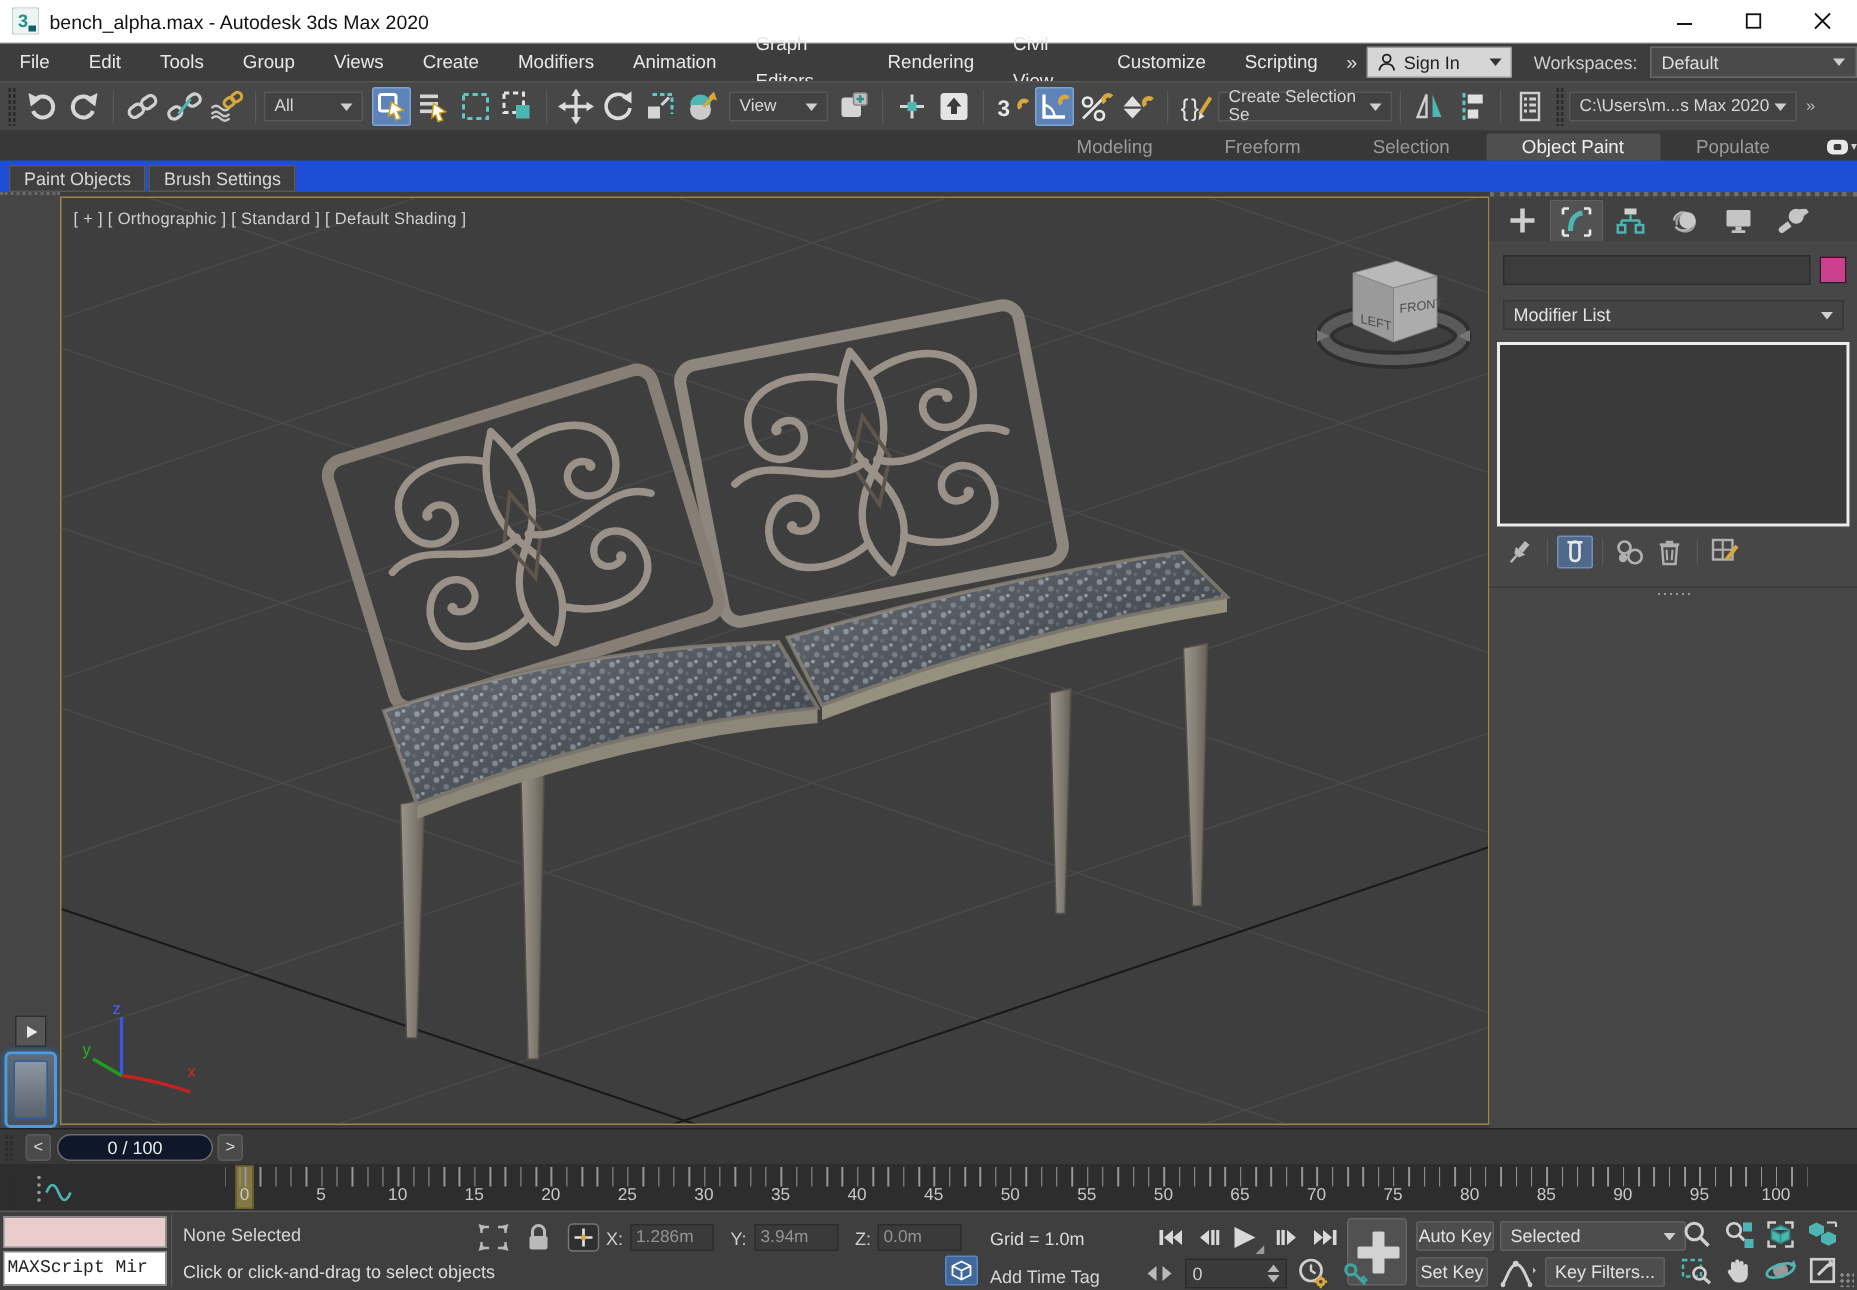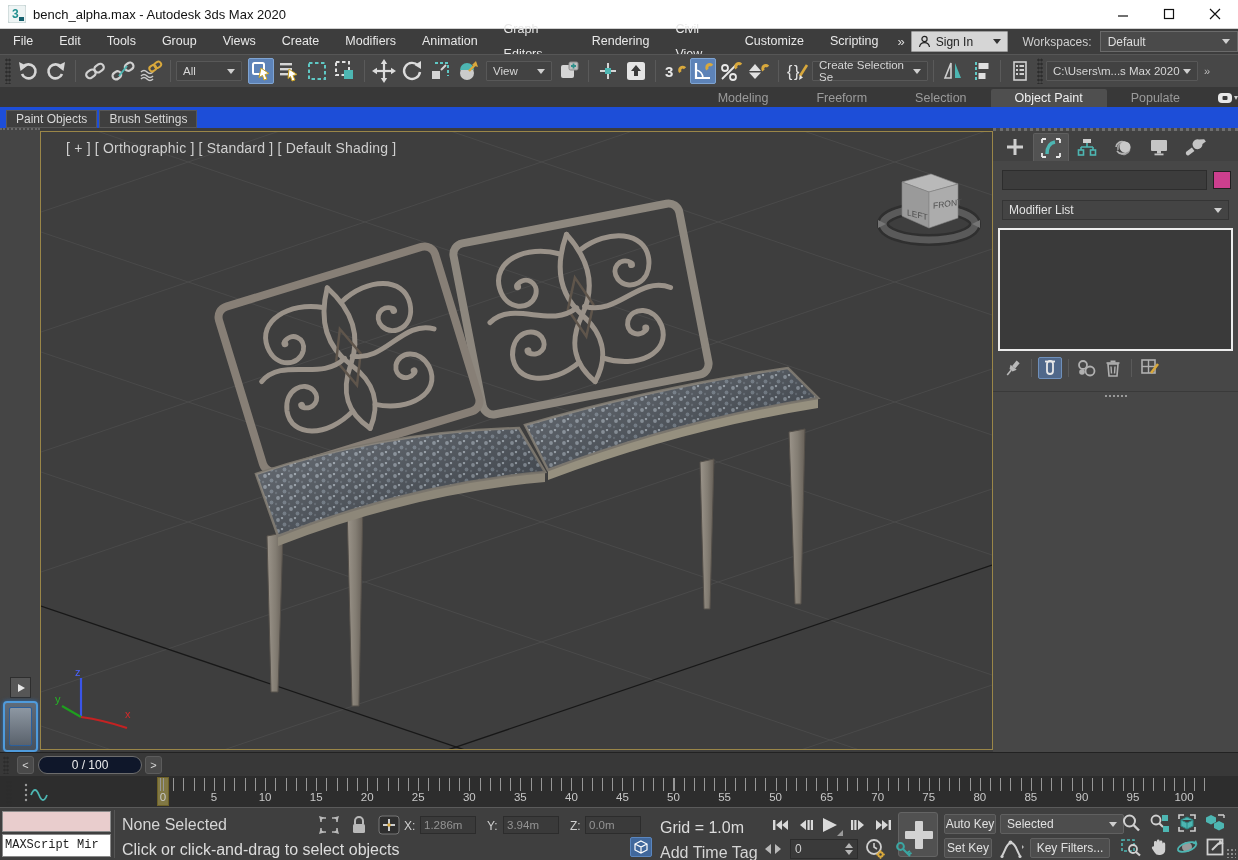--- a/index.html
+++ b/index.html
@@ -42,21 +42,21 @@
 
   
   .workarea { position:absolute; left:0; top:128px; width:1238px; height:624px; }
   .left-strip { position:absolute; left:0; top:0; width:40px; height:624px; background:#454545; border-top:2px dotted #6a6a6a; }
   .expand-btn { position:absolute; left:10px; top:547px; width:21px; height:21px; background:#565656; border:1px solid #2e2e2e; display:flex; align-items:center; justify-content:center; }
   .vp-layout-btn { position:absolute; left:3px; top:571px; width:35px; height:51px; border:2px solid #4f9bdc; border-radius:4px; background:linear-gradient(#5f6b79,#47525e); box-shadow:0 0 4px #2f6db0; }
   .vp-layout-btn .inner { position:absolute; left:4px; top:4px; right:4px; bottom:4px; background:linear-gradient(#8d97a2,#5a626c); border:1px solid #2c5f9b; border-radius:2px; }
 
   .viewport { position:absolute; left:40px; top:3px; width:953px; height:619px; border:1px solid #9a8648; background:#3e3e3e; overflow:hidden; }
   .vp-canvas { position:absolute; left:0; top:0; width:951px; height:617px; }
-  .vp-label { position:absolute; left:8px; top:8px; color:#cfcfcf; font-size:14px; letter-spacing:.2px;margin-left:17px; }
+  .vp-label { position:absolute; left:8px; top:8px; color:#cfcfcf; font-size:11px; letter-spacing:.2px; }
   .viewcube { position:absolute; right:8px; top:28px; }
   .axis-gizmo { position:absolute; left:12px; bottom:14px; }
 
   .cmd-panel { position:absolute; left:993px; top:0; width:245px; height:624px; background:#474747; border-top:3px dotted #6e6e6e; }
   .cp-tabs { height:30px; background:#414141; display:flex; align-items:stretch; padding:2px 4px 0 4px; }
   .cp-tab { width:36px; display:flex; align-items:center; justify-content:center; }
   .cp-tab.active { background:#525252; border:1px solid #5f5f5f; border-bottom:none; border-radius:2px 2px 0 0; }
   .cp-name-row { display:flex; align-items:center; gap:6px; padding:9px 7px 6px 9px; }
   .cp-name-input { flex:1; height:20px; background:#3c3c3c; border:1px solid #2d2d2d; color:#ddd; padding:0 4px; font-size:12px; }
   .swatch { width:18px; height:18px; border:1px solid #202020; }
@@ -78,21 +78,21 @@
   .ruler { position:absolute; left:150px; top:0; width:1055px; height:32px; }
   .ruler .ticks { position:absolute; left:0; top:2px; width:100%; height:13px; background-image:repeating-linear-gradient(90deg,#979797 0 1px, transparent 1px 10.21px); background-position-x:13px; }
   .tick-label { position:absolute; top:15px; transform:translateX(-50%); color:#c8c8c8; font-size:11.5px; }
   .time-marker { position:absolute; left:7px; top:1px; width:12px; height:29px; background:rgba(214,196,92,.5); border:1px solid #6e6127; }
 
   
   .statusbar { position:absolute; left:0; top:808px; width:1238px; height:52px; background:#3f3f3f; }
   .mxs-pink { position:absolute; left:2px; top:3px; width:109px; height:21px; background:#e9cdcd; border:1px solid #8a8a8a; }
   .mxs-white { position:absolute; left:2px; top:26px; width:109px; height:23px; background:#ffffff; border:1px solid #8a8a8a; color:#222; font-family:"Liberation Mono", monospace; font-size:12px; line-height:21px; padding-left:2px; white-space:nowrap; overflow:hidden; }
   .sb-vsep { position:absolute; left:114px; top:2px; width:1px; height:48px; background:#2a2a2a; border-right:1px solid #555; }
-  .sb-text { position:absolute; color:#dcdcdc; font-size:16px; }
+  .sb-text { position:absolute; color:#dcdcdc; font-size:12px; }
   .coord-label { position:absolute; color:#cfcfcf; font-size:12px; top:11px; }
   .coord-input { position:absolute; top:8px; width:56px; height:18px; background:#3a3a3a; border:1px solid #2c2c2c; color:#949494; font-size:11.5px; padding:0 3px; }
   .sbtn { position:absolute; height:20px; background:#4d4d4d; border:1px solid #606060; border-radius:2px; color:#e0e0e0; display:flex; align-items:center; justify-content:center; font-size:12px; }
   .sdd { position:absolute; height:20px; background:#4d4d4d; border:1px solid #606060; border-radius:2px; color:#e0e0e0; display:flex; align-items:center; padding:0 6px; font-size:12px; }
   .pb { position:absolute; top:6px; width:23px; height:21px; display:flex; align-items:center; justify-content:center; }
   .spin-box { position:absolute; left:790px; top:31px; width:68px; height:20px; background:#3a3a3a; border:1px solid #2c2c2c; color:#cfcfcf; display:flex; align-items:center; padding:0 4px; }
   .spin-arrows { margin-left:auto; display:flex; flex-direction:column; gap:2px; }
   .tri-up { width:0; height:0; border-left:4px solid transparent; border-right:4px solid transparent; border-bottom:5px solid #b5b5b5; }
   .tri-dn { width:0; height:0; border-left:4px solid transparent; border-right:4px solid transparent; border-top:5px solid #b5b5b5; }
   .plus-btn { position:absolute; left:898px; top:4px; width:40px; height:45px; background:#515151; border:1px solid #646464; border-radius:3px; }

